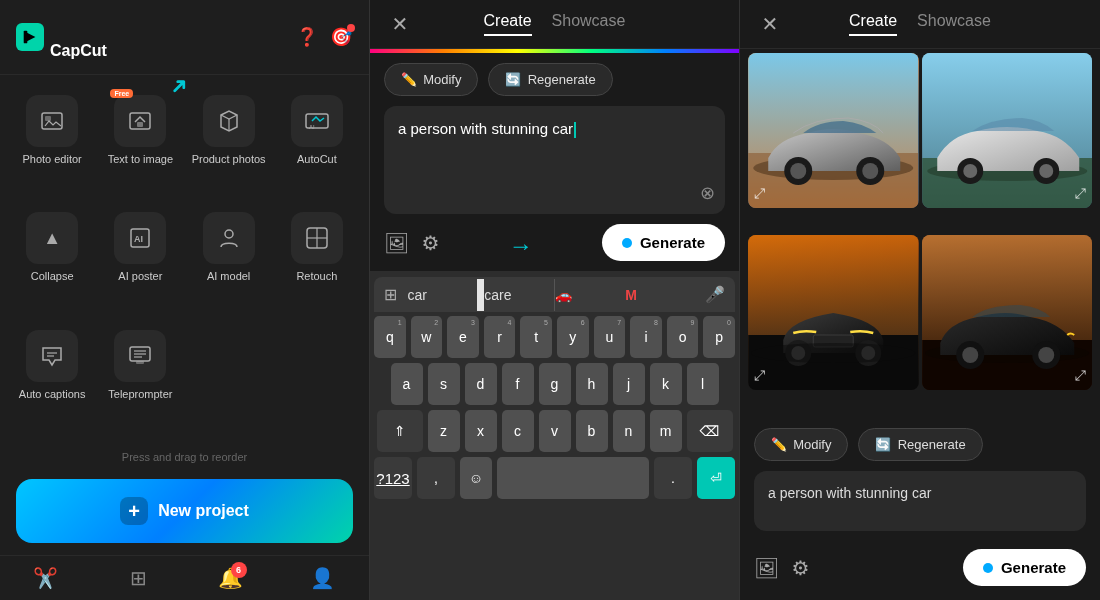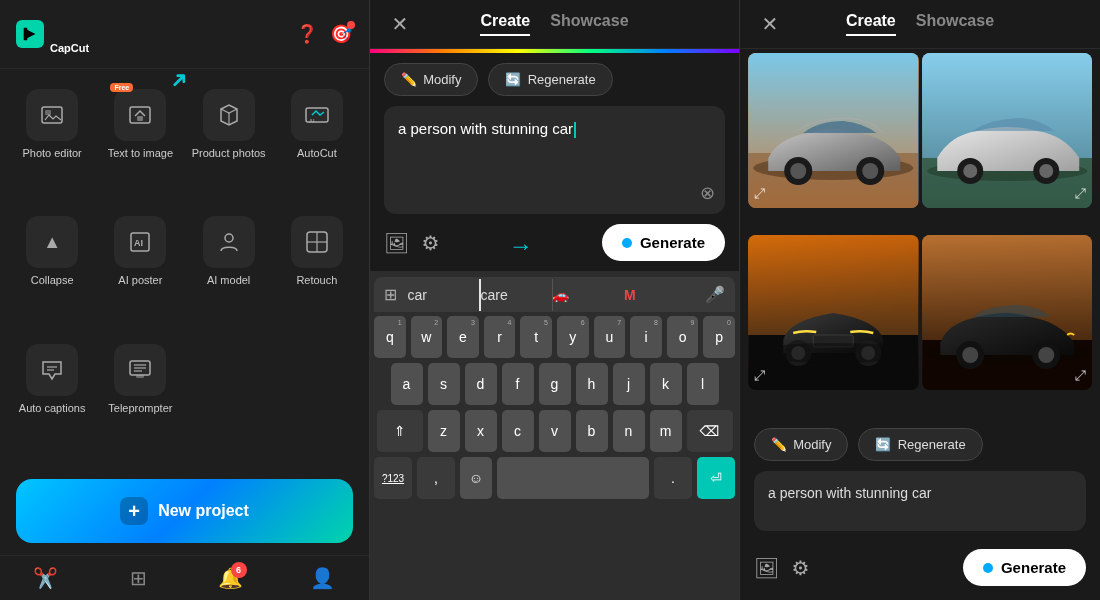--- a/index.html
+++ b/index.html
@@ -44,21 +44,21 @@
       display: flex;
       align-items: center;
       justify-content: center;
       font-size: 14px;
       font-weight: bold;
       color: #000;
     }
 
     .logo-text {
       color: #fff;
-      font-size: 11px;
+      font-size: 16px;
       font-weight: 700;
       margin-top: 28px;
     }
 
     .header-icons {
       display: flex;
       gap: 12px;
       align-items: center;
     }
 
@@ -231,21 +231,21 @@
     }
 
     .panel-tabs {
       display: flex;
       gap: 20px;
     }
 
     .panel-tab {
       color: #888;
       font-size: 16px;
-      font-weight: 700;
+      font-weight: 400;
       cursor: pointer;
       padding-bottom: 4px;
     }
 
     .panel-tab.active {
       color: #fff;
       border-bottom: 2px solid #fff;
     }
 
     .color-bar {
@@ -364,21 +364,21 @@
     .suggestion {
       flex: 1;
       text-align: left;
       color: #ddd;
       font-size: 14px;
       padding: 8px 0;
       cursor: pointer;
     }
 
     .suggestion.divider {
-      border-left: 2px solid #e5e5e5;
+      border-left: 7px solid #e5e5e5;
       border-right: 1px solid #555;
     }
 
     .suggestion-icon {
       font-size: 16px;
       color: #aaa;
       padding: 8px 10px;
       cursor: pointer;
     }
 
@@ -667,20 +667,21 @@
           <line x1="7" y1="11" x2="19" y2="11" stroke="#aaa" stroke-width="1.2"></line>
           <line x1="7" y1="14" x2="15" y2="14" stroke="#aaa" stroke-width="1.2"></line>
         </svg>
       </div>
       <span class="tool-label">Teleprompter</span>
     </div>
 
 
   </div>
 
+  <div class="reorder-hint">Press and drag to reorder</div>
 
   <div class="new-project-btn">
     <div class="new-project-plus">+</div>
     <span>New project</span>
   </div>
 
   <div class="bottom-nav">
     <div class="nav-item active">
       <span class="nav-icon">✂️</span>
 
@@ -785,21 +786,21 @@
       <div class="key">x</div>
       <div class="key">c</div>
       <div class="key">v</div>
       <div class="key">b</div>
       <div class="key">n</div>
       <div class="key">m</div>
       <div class="key special">⌫</div>
     </div>
 
     <div class="key-row">
-      <div class="key num-key" style="font-size:10px;text-decoration:underline;">?123</div>
+      <div class="key num-key" style="font-size:15px;text-decoration:underline;">?123</div>
       <div class="key special">,</div>
       <div class="key">☺</div>
       <div class="key space-bar"></div>
       <div class="key special">.</div>
       <div class="key enter-key">⏎</div>
     </div>
   </div>
 </div>
 
 <div class="right-panel">

